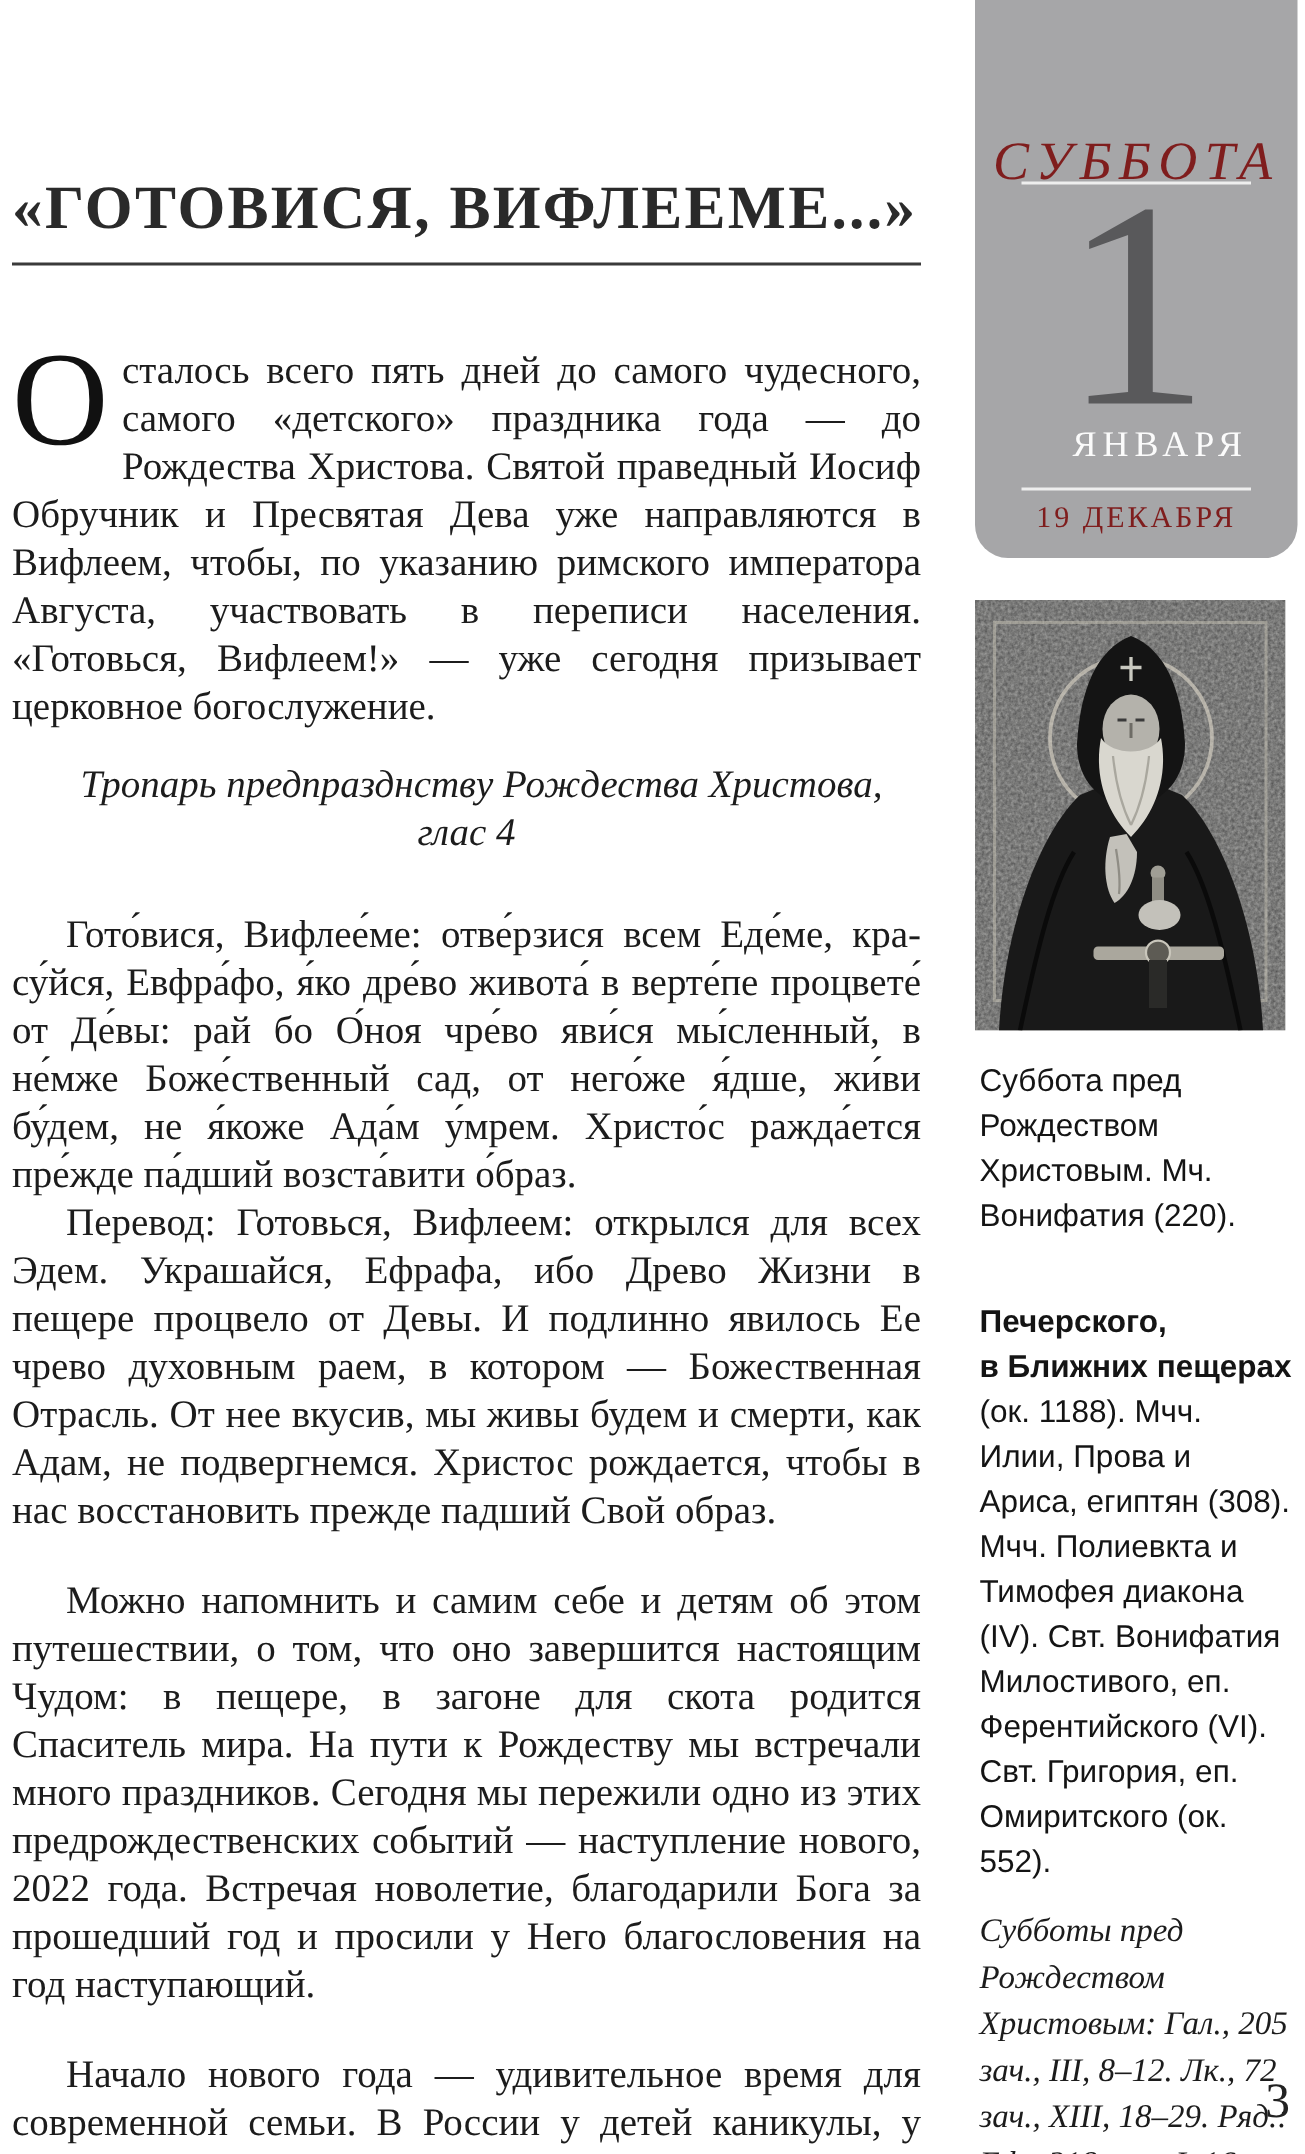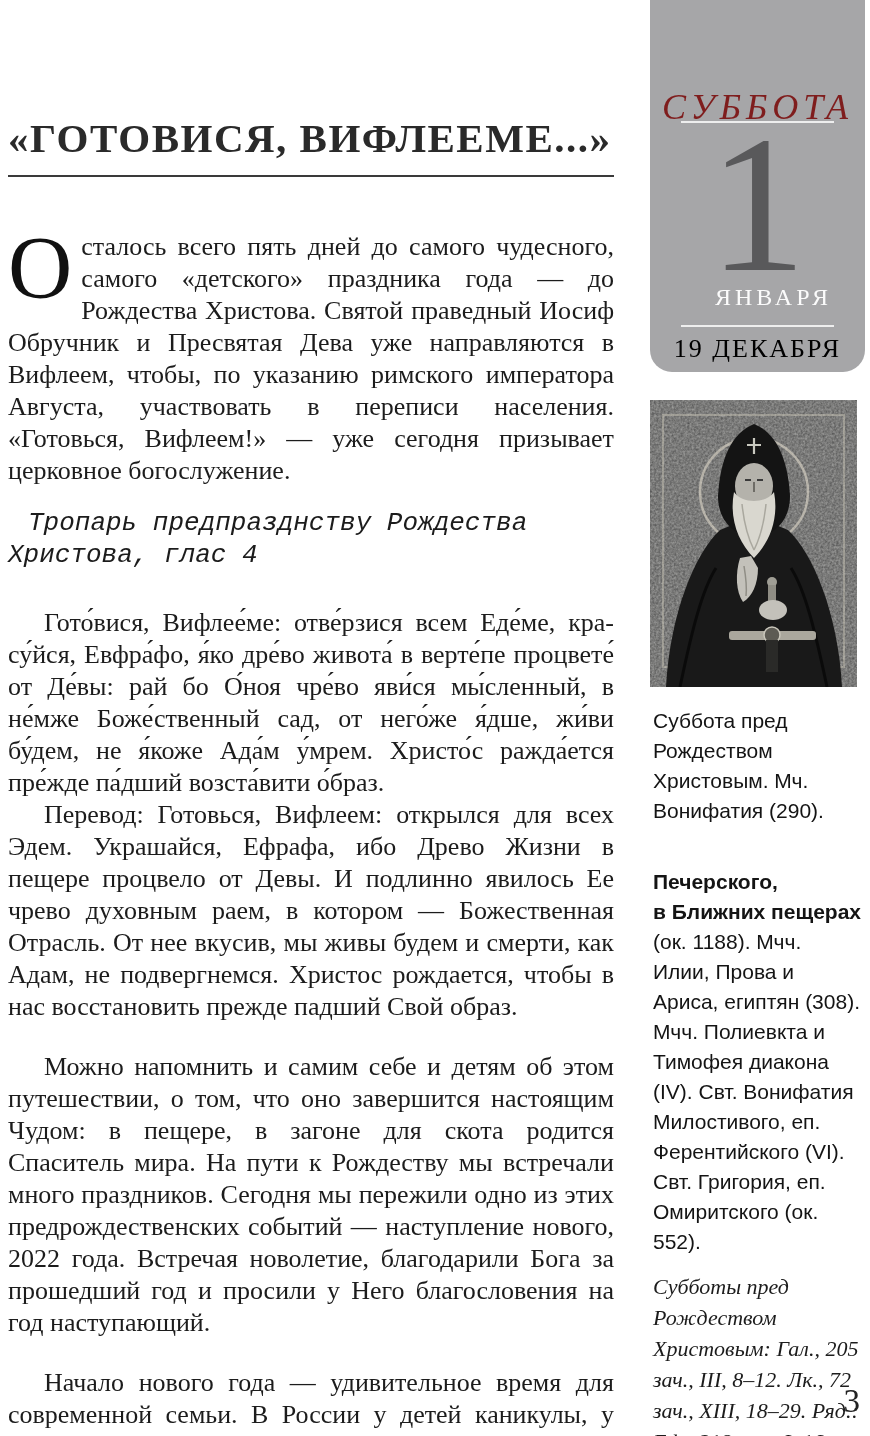--- a/index.html
+++ b/index.html
@@ -41,23 +41,22 @@
     float:left;
     font-size:89px;
     line-height:66px;
     padding:3px 9px 0 0;
     color:#111;
   }
   .troparion-caption{
     margin-top:20px;
     margin-bottom:36px;
     font-style:italic;
-    text-align:left;
+    text-align:center;
     text-indent:20px;
-    font-family:Liberation Mono, monospace;
   }
   .troparion{font-weight:normal;text-indent:36px;}
   .translation{text-indent:36px;}
   .indent{text-indent:36px;margin-top:28px;}
 
   
   .calendar-card{
     position:absolute;left:650px;top:0;
     width:215px;height:372px;
     background:#a6a6a8;
@@ -81,22 +80,22 @@
     font-size:196px;line-height:160px;
     color:#59595b;
   }
   .cal-month{
     position:absolute;top:284px;left:16px;width:100%;
     font-size:24px;letter-spacing:4px;
     color:#fbfbfb;
   }
   .cal-oldstyle{
     position:absolute;top:334px;left:0;width:100%;
-    font-size:26px;letter-spacing:2px;
-    color:#000000;
+    font-size:20px;letter-spacing:2px;
+    color:#7f1d1d;
   }
 
   
   .saint-icon{
     position:absolute;left:650px;top:400px;
     width:207px;height:287px;
     display:block;
   }
 
   
@@ -187,21 +186,21 @@
 
     <circle cx="122" cy="182" r="5" fill="#a09e95"></circle>
     <rect x="118" y="185" width="8" height="22" fill="#8f8d84"></rect>
     <ellipse cx="123" cy="210" rx="14" ry="10" fill="#c3c1ba"></ellipse>
     <rect x="79" y="231" width="87" height="9" rx="3" fill="#aaa79d"></rect>
     <circle cx="122" cy="235" r="8" fill="#5d5b54" stroke="#c9c6bb" stroke-width="1.5"></circle>
     <rect x="116" y="240" width="12" height="32" fill="#2a2a28"></rect>
   </svg>
 
   <div class="sidebar-text">
-    <p>Суббота пред Рожде­ством Христовым. Мч. Вонифатия (290).</p>
+    <p>Суббота пред Рожде­ством Христовым. Мч. Вонифатия (220).</p>
 
     <p class="saints-main"><br><span>Печерского,</span><br><span>в Ближних пещерах</span></p>
 
     <p>(ок. 1188). Мчч. Илии, Прова и Ариса, египтян (308). Мчч. Полиевкта и Тимофея диакона (IV). Свт. Вонифатия Милости­вого, еп. Ферентийского (VI). Свт. Григория, еп. Омиритского (ок. 552).</p>
 
     <p class="readings">Субботы пред Рожде­ством Христовым: Гал., 205 зач., III, 8–12. Лк., 72 зач., XIII, 18–29. Ряд.: Еф., 218 зач., I, 16–23. Лк., 74 зач., XIV, 1–11.</p>
   </div>
 
   <div class="page-number">3</div>
 

